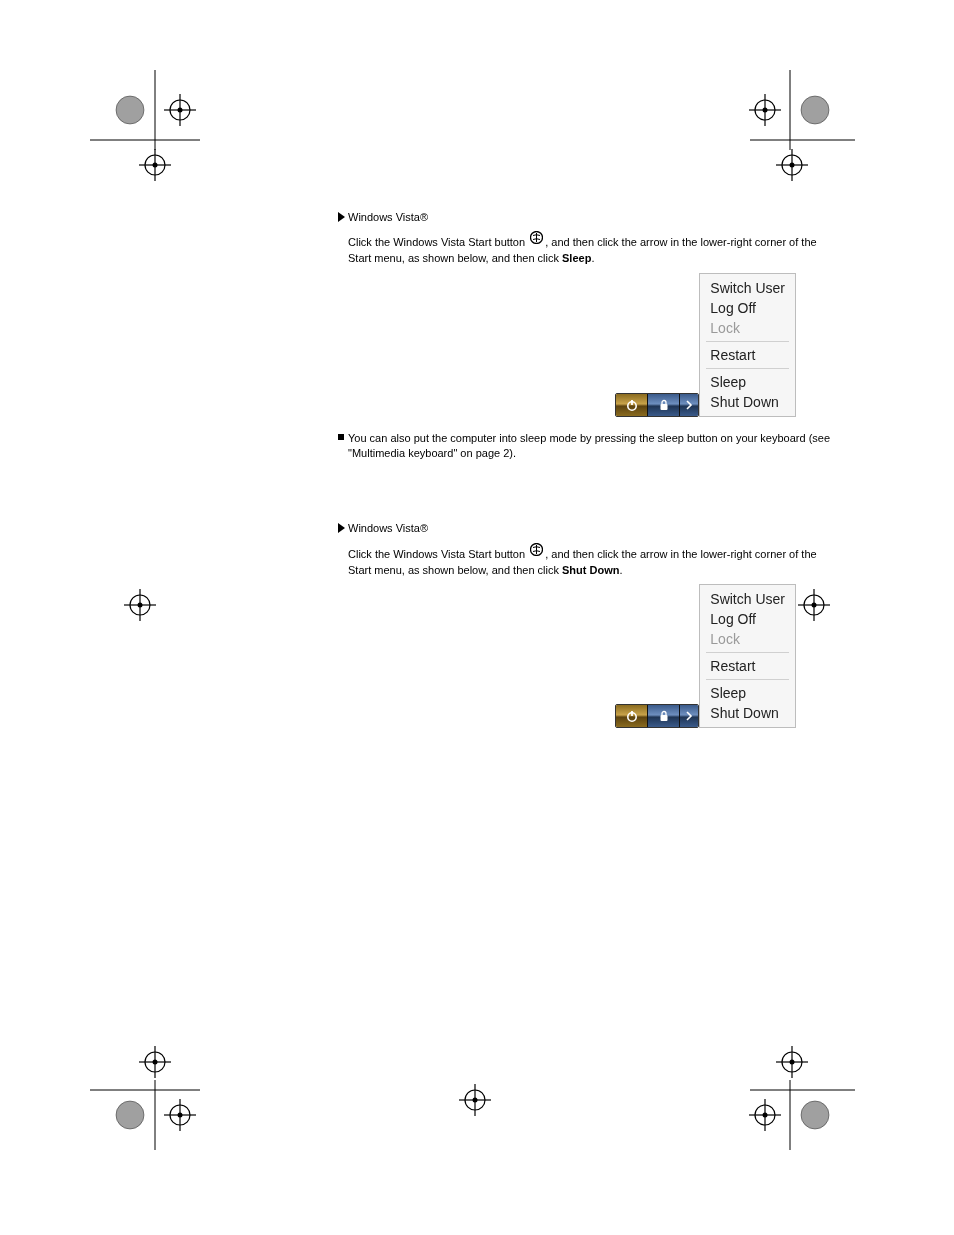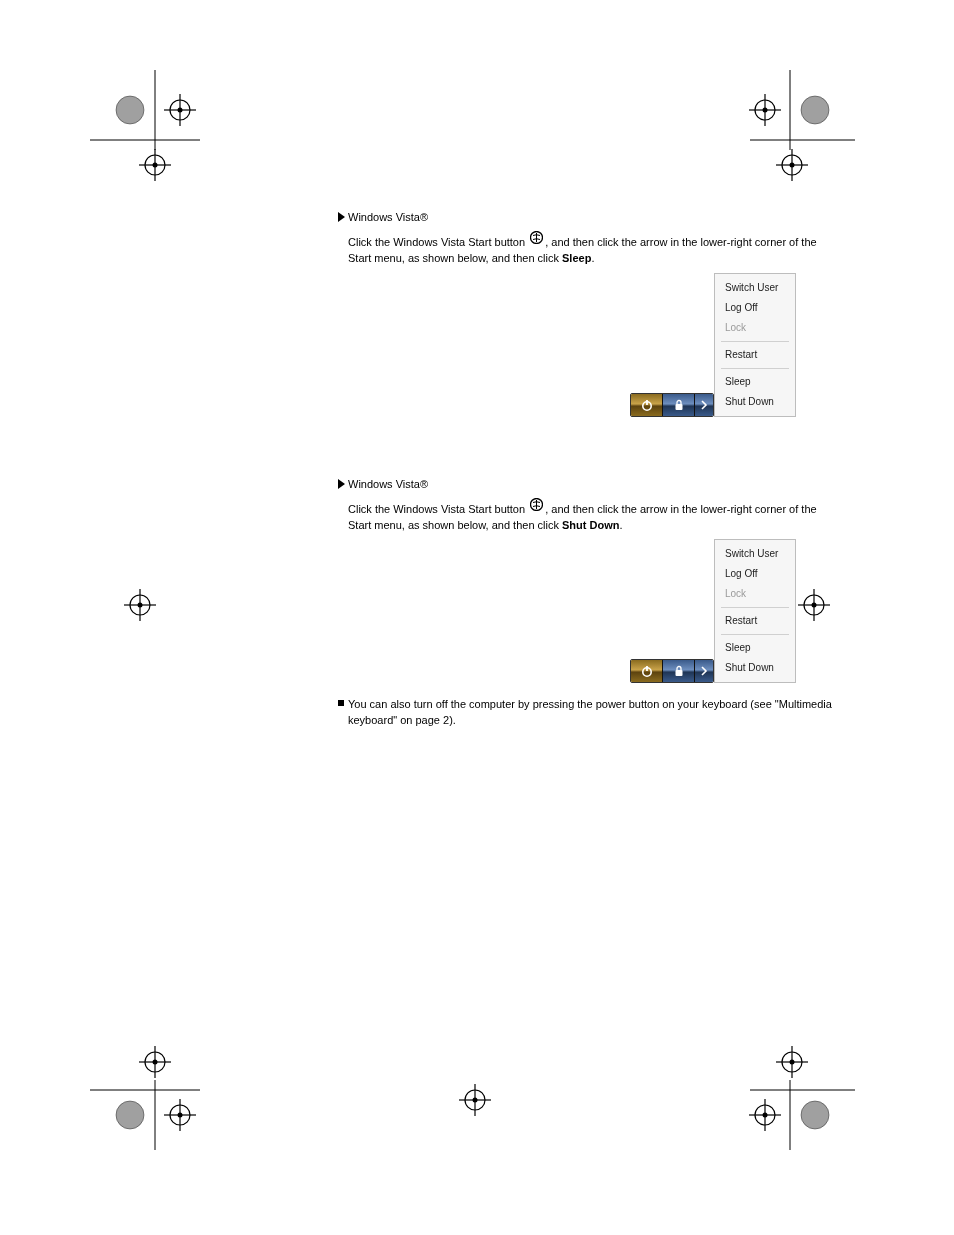--- a/index.html
+++ b/index.html
@@ -11,21 +11,21 @@
   .tri{width:0;height:0;border-top:5px solid transparent;border-bottom:5px solid transparent;border-left:7px solid #000;margin-top:2px}
   .sq{width:6px;height:6px;background:#000;margin-top:3px}
   .inline-icon{display:inline-block;vertical-align:text-bottom;margin:0 2px}
   .menu-fig{margin:6px 0 14px 0;display:flex;justify-content:flex-end;padding-right:40px}
   .menu-wrap{display:flex;align-items:flex-end}
   .btnbar{display:flex;border:1px solid #333;height:22px;border-radius:2px;overflow:hidden}
   .btnbar .seg{width:31px;display:flex;align-items:center;justify-content:center;position:relative}
   .btnbar .seg.amber{background:linear-gradient(#8a6b1f,#c9a34a 45%,#5d430f 55%,#8a6b1f)}
   .btnbar .seg.blue{background:linear-gradient(#3a5a8a,#6e8fbf 45%,#1f3555 55%,#3a5a8a)}
   .btnbar .sep{width:1px;background:#111}
-  .popup{border:1px solid #bdbdbd;background:#f6f6f6;min-width:80px;padding:4px 0;box-shadow:0 0 0 #0000;font-size:10px;color:#222}
+  .popup{border:1px solid #bdbdbd;background:#f6f6f6;min-width:80px;padding:4px 0;box-shadow:0 0 0 #0000;font-size:14px;color:#222}
   .popup .item{padding:2px 10px;line-height:16px;white-space:nowrap}
   .popup .item.dis{color:#9a9a9a}
   .popup .rule{border-top:1px solid #d0d0d0;margin:3px 6px}
 </style>
 </head>
 <body>
 
 <svg class="absmark" width="954" height="1235">
 
   <defs>
@@ -121,20 +121,26 @@
               <div class="item dis">Lock</div>
               <div class="rule"></div>
               <div class="item">Restart</div>
               <div class="rule"></div>
               <div class="item">Sleep</div>
               <div class="item">Shut Down</div>
             </div>
       </div>
     </div>
 
+    <div class="step">
+      <div class="marker">
+            <div class="sq"></div>
+          </div>
+      <div class="text">You can also put the computer into sleep mode by pressing the sleep button on your keyboard (see "Multimedia keyboard" on page 2).</div>
+    </div>
   </div>
       <div id="" style="margin-top: 60px;">
     <div class="step">
       <div class="marker">
             <div class="tri"></div>
           </div>
       <div class="text">Windows Vista®</div>
     </div>
     <div class="step">
       <div class="marker"></div>
@@ -175,22 +181,16 @@
               <div class="item dis">Lock</div>
               <div class="rule"></div>
               <div class="item">Restart</div>
               <div class="rule"></div>
               <div class="item">Sleep</div>
               <div class="item">Shut Down</div>
             </div>
       </div>
     </div>
 
-    <div class="step">
-      <div class="marker">
-            <div class="sq"></div>
-          </div>
-      <div class="text">You can also turn off the computer by pressing the power button on your keyboard (see "Multimedia keyboard" on page 2).</div>
-    </div>
   </div>
     </div>
 
 </div>
 
 </body></html>

